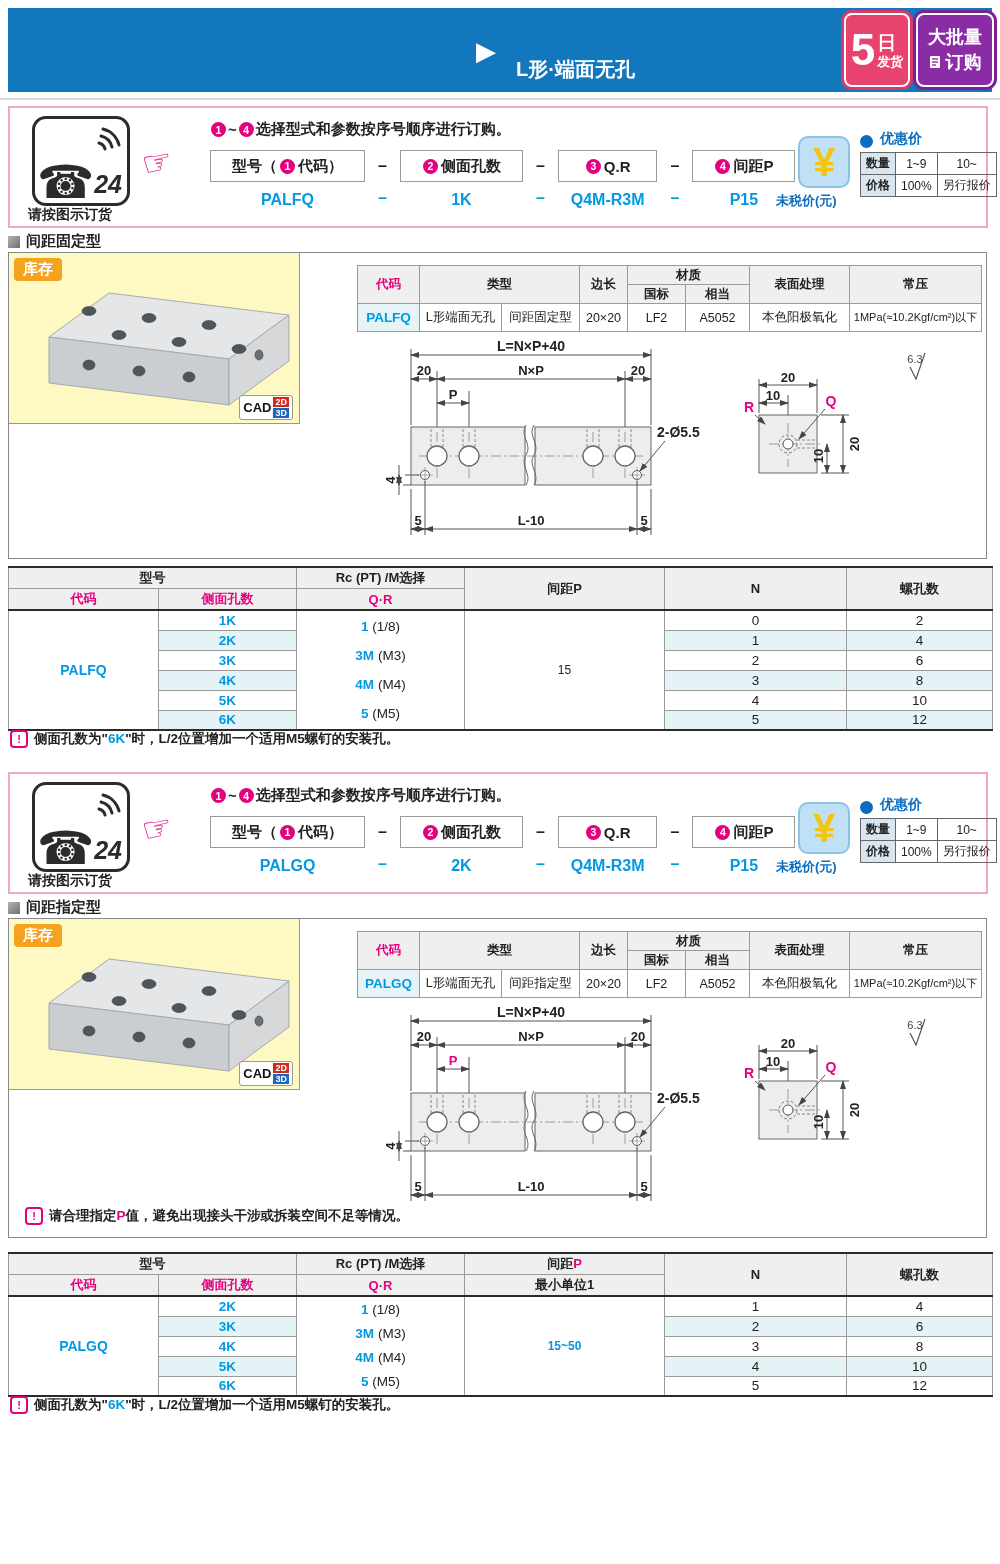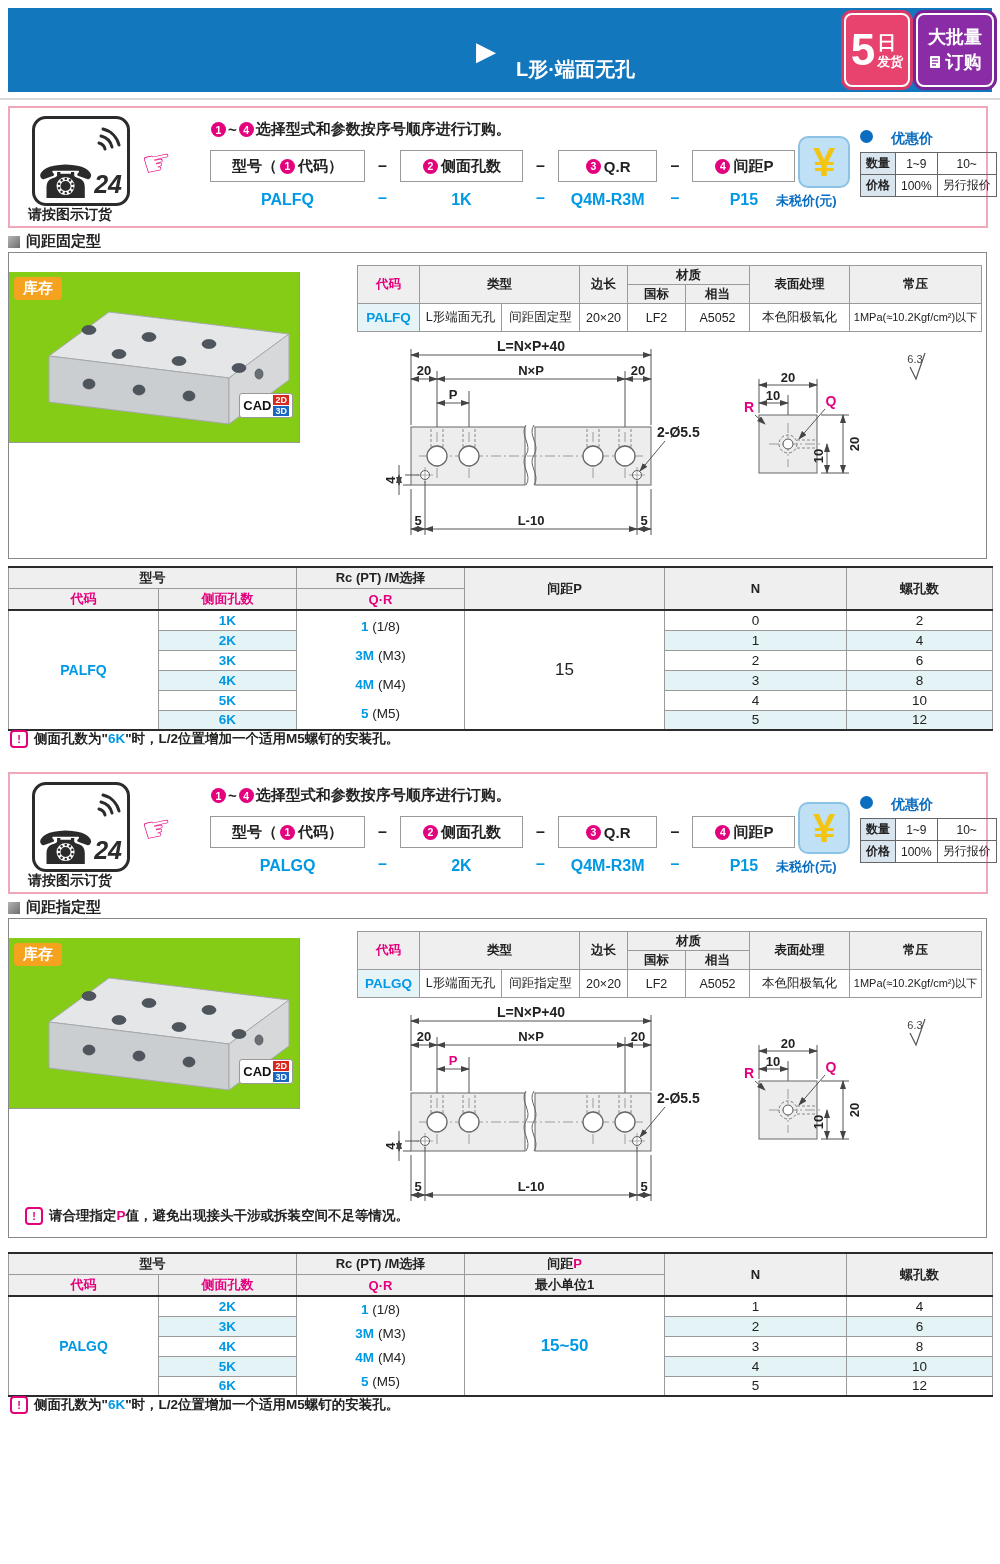--- a/index.html
+++ b/index.html
@@ -41,42 +41,42 @@
   .fld{display:flex;flex-direction:column;align-items:center;}
   .fbox{border:1.5px solid #9a9a9a;background:#fff;height:30px;padding:0 21px;font-size:15px;font-weight:bold;
         display:flex;align-items:center;gap:2px;white-space:nowrap;}
   .fval{margin-top:9px;color:#0199e4;font-weight:bold;font-size:16px;}
   .fsep{display:flex;flex-direction:column;align-items:center;padding:0 13px;}
   .fsep .d1{font-size:16px;font-weight:bold;line-height:32px;}
   .fsep .d2{font-size:16px;font-weight:bold;color:#0199e4;margin-top:7px;}
   .yenbox{position:absolute;left:788px;top:28px;width:48px;height:48px;background:#bfe0f5;border:2px solid #8cc2e4;
       border-radius:10px;color:#f3c412;font-size:40px;font-weight:bold;display:flex;align-items:center;justify-content:center;}
   .yencap{position:absolute;left:766px;top:84px;width:96px;font-size:13px;font-weight:bold;color:#0a6dc0;}
-  .ptitle{position:absolute;left:850px;top:22px;display:flex;align-items:flex-start;gap:18px;
+  .ptitle{position:absolute;left:850px;top:22px;display:flex;align-items:flex-end;gap:7px;
       font-size:14px;font-weight:bold;color:#0a6dc0;}
   .bdot{width:13px;height:13px;border-radius:50%;background:#0a6dc0;}
   .ptable{position:absolute;left:850px;top:44px;border-collapse:collapse;font-size:12px;}
   .ptable td{border:1px solid #666;padding:2px 5px;text-align:center;white-space:nowrap;}
   .ptable .lab{background:#d9e5ef;font-weight:bold;}
 
   
   .stitle{display:flex;align-items:center;gap:6px;font-size:15px;font-weight:bold;}
   .sq{width:12px;height:12px;background:linear-gradient(135deg,#b5b5b5,#6e6e6e);}
   .note{display:flex;align-items:center;gap:6px;font-size:13.5px;font-weight:bold;}
   .nicon{flex:0 0 auto;width:14px;height:14px;border:2px solid #e4017e;border-radius:4px;color:#e4017e;
       font-size:11px;font-weight:bold;display:flex;align-items:center;justify-content:center;}
   .hl{color:#0199e4;}
   .hlm{color:#e4017e;}
 
   
   .bigbox{width:977px;border:1.5px solid #888;background:#fff;}
-  .photo{position:absolute;left:0;top:0;width:290px;height:170px;border-right:1px solid #999;border-bottom:1px solid #999;background:#84cc16;margin-top:19px;}
+  .photo{position:absolute;left:0;top:0;width:290px;height:170px;border-right:1px solid #999;border-bottom:1px solid #999;background:#fef9c3;}
   .stock{position:absolute;left:5px;top:5px;background:#f5a21f;color:#fff;font-weight:bold;font-size:15px;
       padding:2px 9px;border-radius:4px;z-index:2;}
-  .cadb{position:absolute;right:6px;bottom:24px;display:flex;align-items:center;background:#fff;
+  .cadb{position:absolute;right:6px;bottom:3px;display:flex;align-items:center;background:#fff;
       border:1px solid #999;border-radius:3px;padding:1px 3px;z-index:2;}
   .cadb .t{font-weight:bold;font-size:13px;color:#111;}
   .cadb .dd{display:flex;flex-direction:column;margin-left:2px;gap:1px;}
   .cadb .d2d{background:#d8281e;color:#fff;font-size:9px;font-weight:bold;padding:0 2px;line-height:10px;}
   .cadb .d3d{background:#1a66c0;color:#fff;font-size:9px;font-weight:bold;padding:0 2px;line-height:10px;}
 
   
   .spec{border-collapse:collapse;table-layout:fixed;border:1.5px solid #444;background:#fff;}
   .spec th,.spec td{border:1px solid #9a9a9a;text-align:center;padding:0 2px;overflow:hidden;white-space:nowrap;}
   .spec thead th{background:#efefef;height:18px;font-size:12.5px;}
@@ -94,21 +94,21 @@
   .dtab thead th{background:#efefef;font-size:13px;height:20px;font-weight:bold;}
   .dtab tbody tr{height:20px;}
   .dtab tbody tr:nth-child(even){background:#e4f3f6;}
   .code-cell{background:#fff;color:#0199e4;font-weight:bold;font-size:14px;cursor:pointer;}
   .k{color:#0199e4;font-weight:bold;font-size:13.5px;}
   .num{font-size:13.5px;font-weight:normal;}
   .qr-cell,.pitch{background:transparent;}
   .qr-line{line-height:29px;font-size:13.5px;}
   .dtab2 .qr-line{line-height:24px;}
   .qv{color:#0199e4;font-weight:bold;}
-  .pitch{font-size:17px;margin-left:35px;}
+  .pitch{font-size:12px;margin-left:35px;}
   .pitch-hl{color:#0199e4;font-weight:bold;}
 
   svg text{font-family:"Liberation Sans",sans-serif;}
   .dimtxt{font-size:13px;font-weight:bold;fill:#222;}
   .p-label{fill:#222;}
   .sec2 .p-label{fill:#e4017e;}
   .magtxt{fill:#e4017e;font-weight:bold;font-size:14px;}
 </style>
 </head>
 <body>

